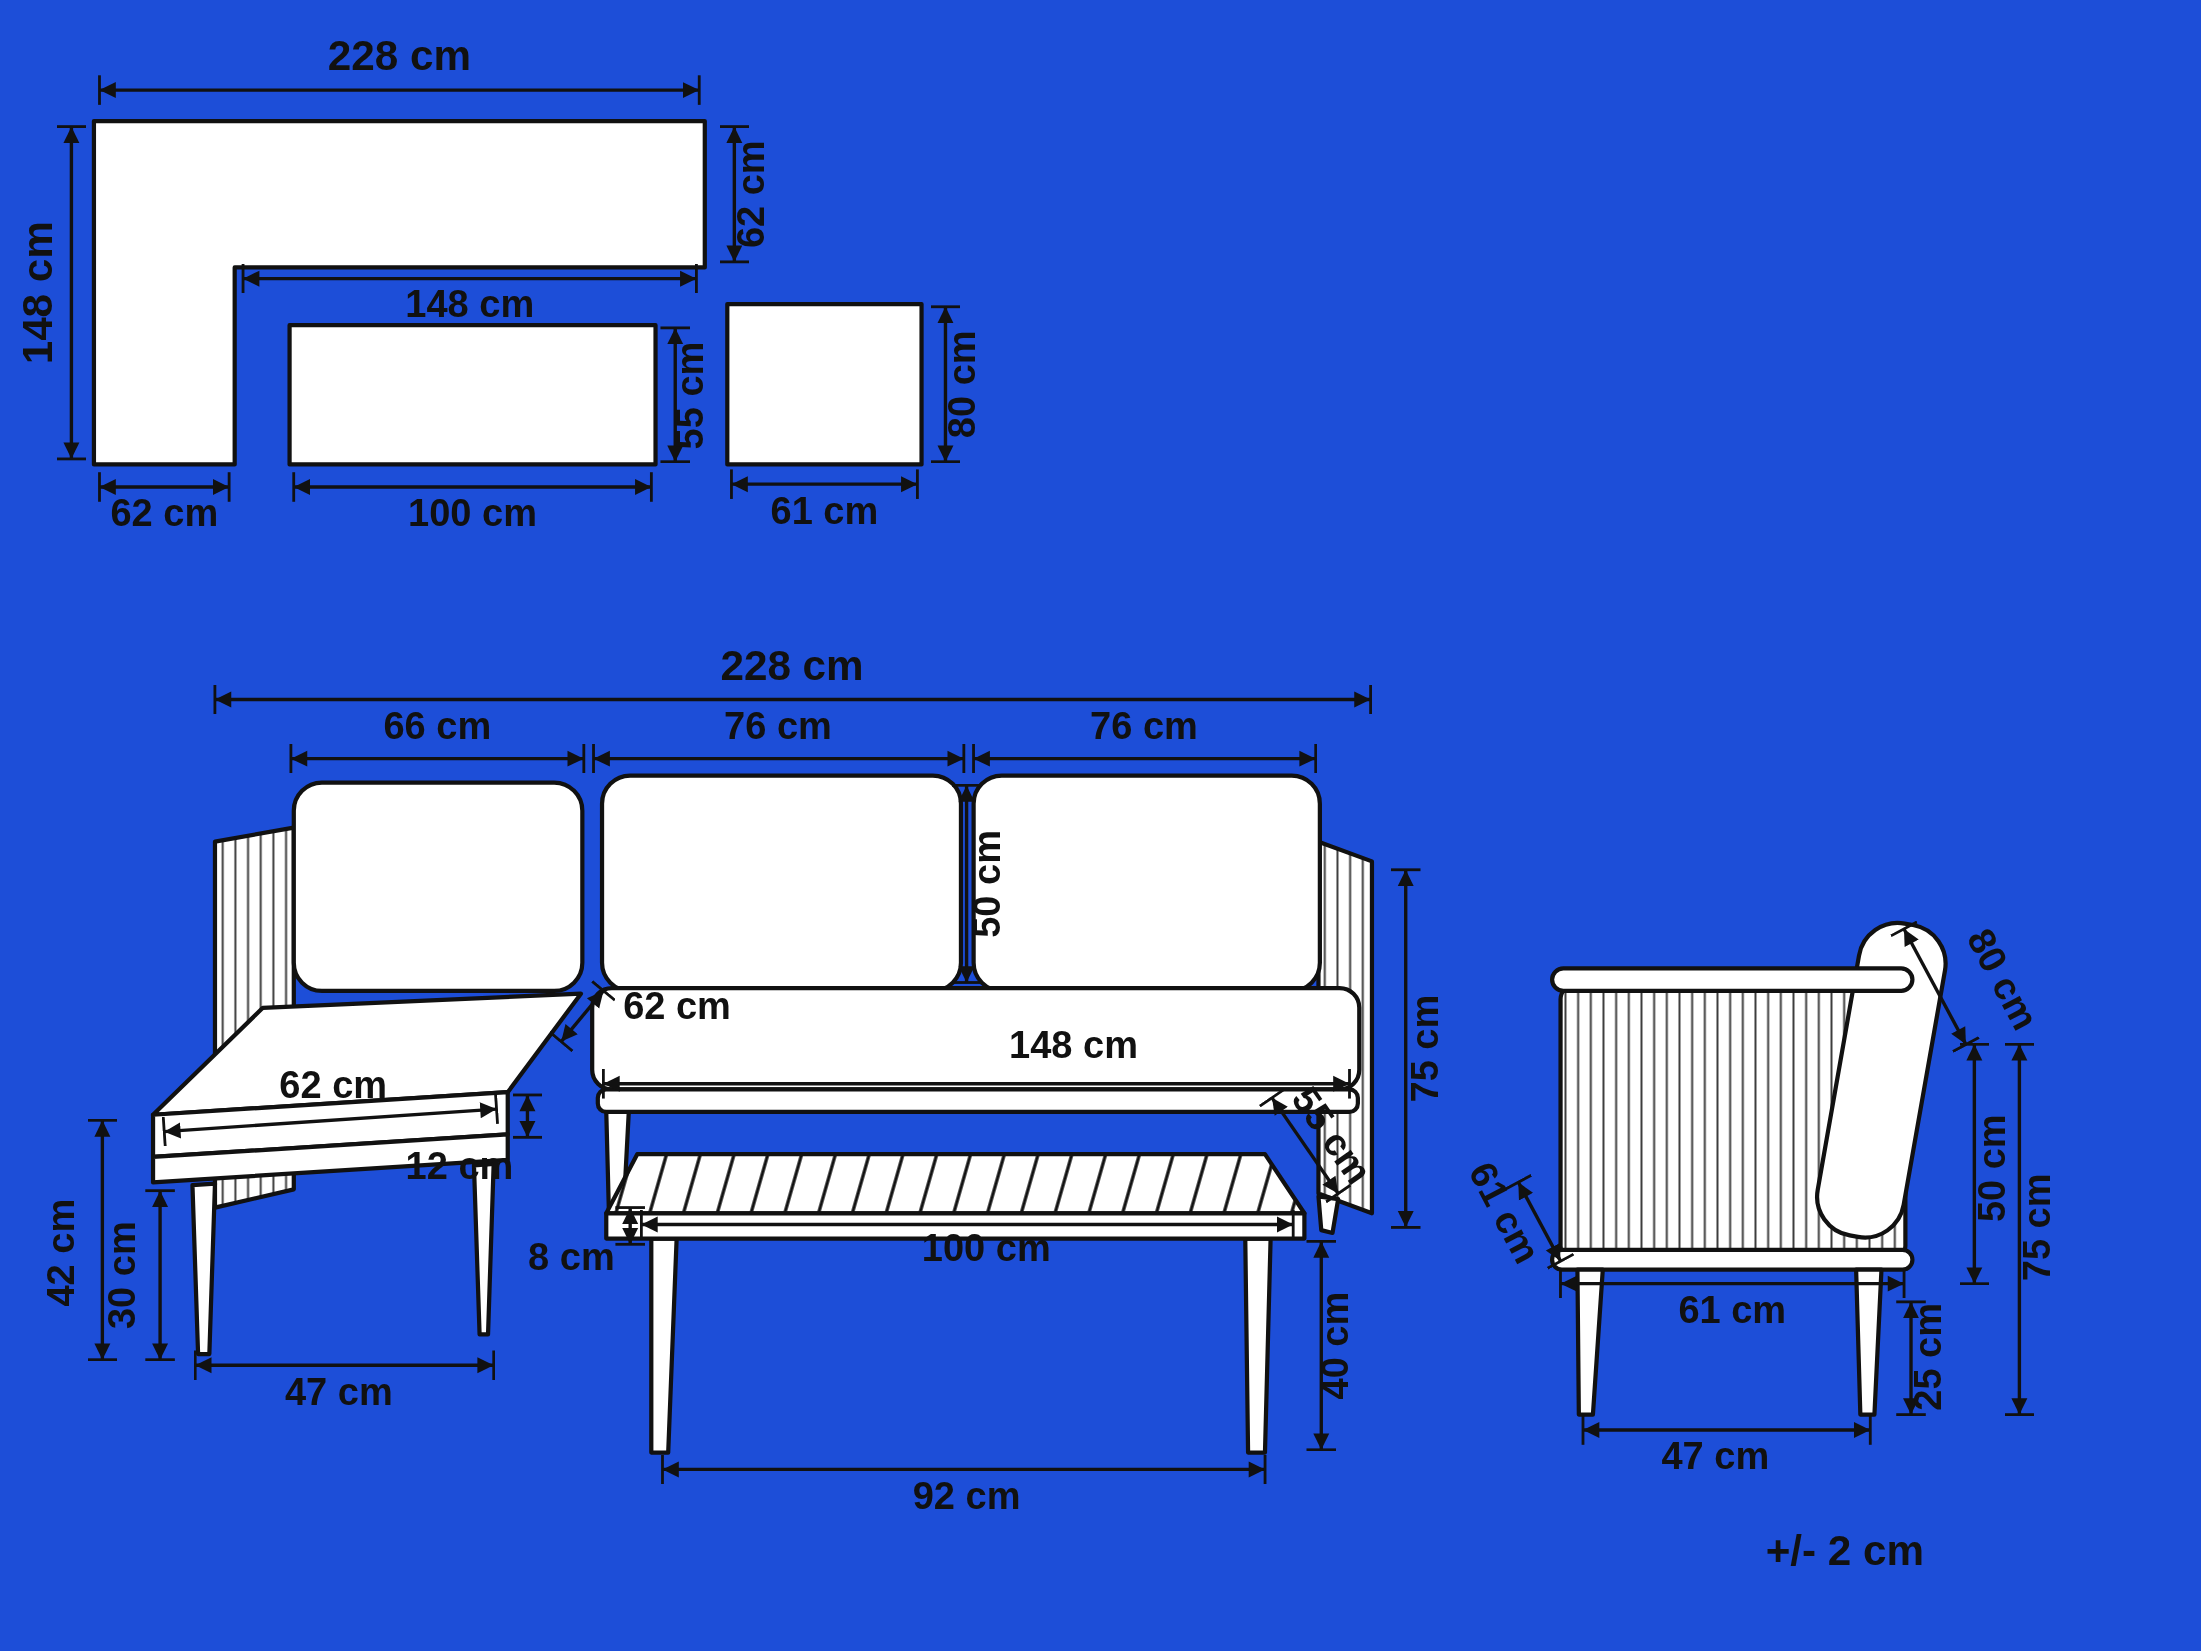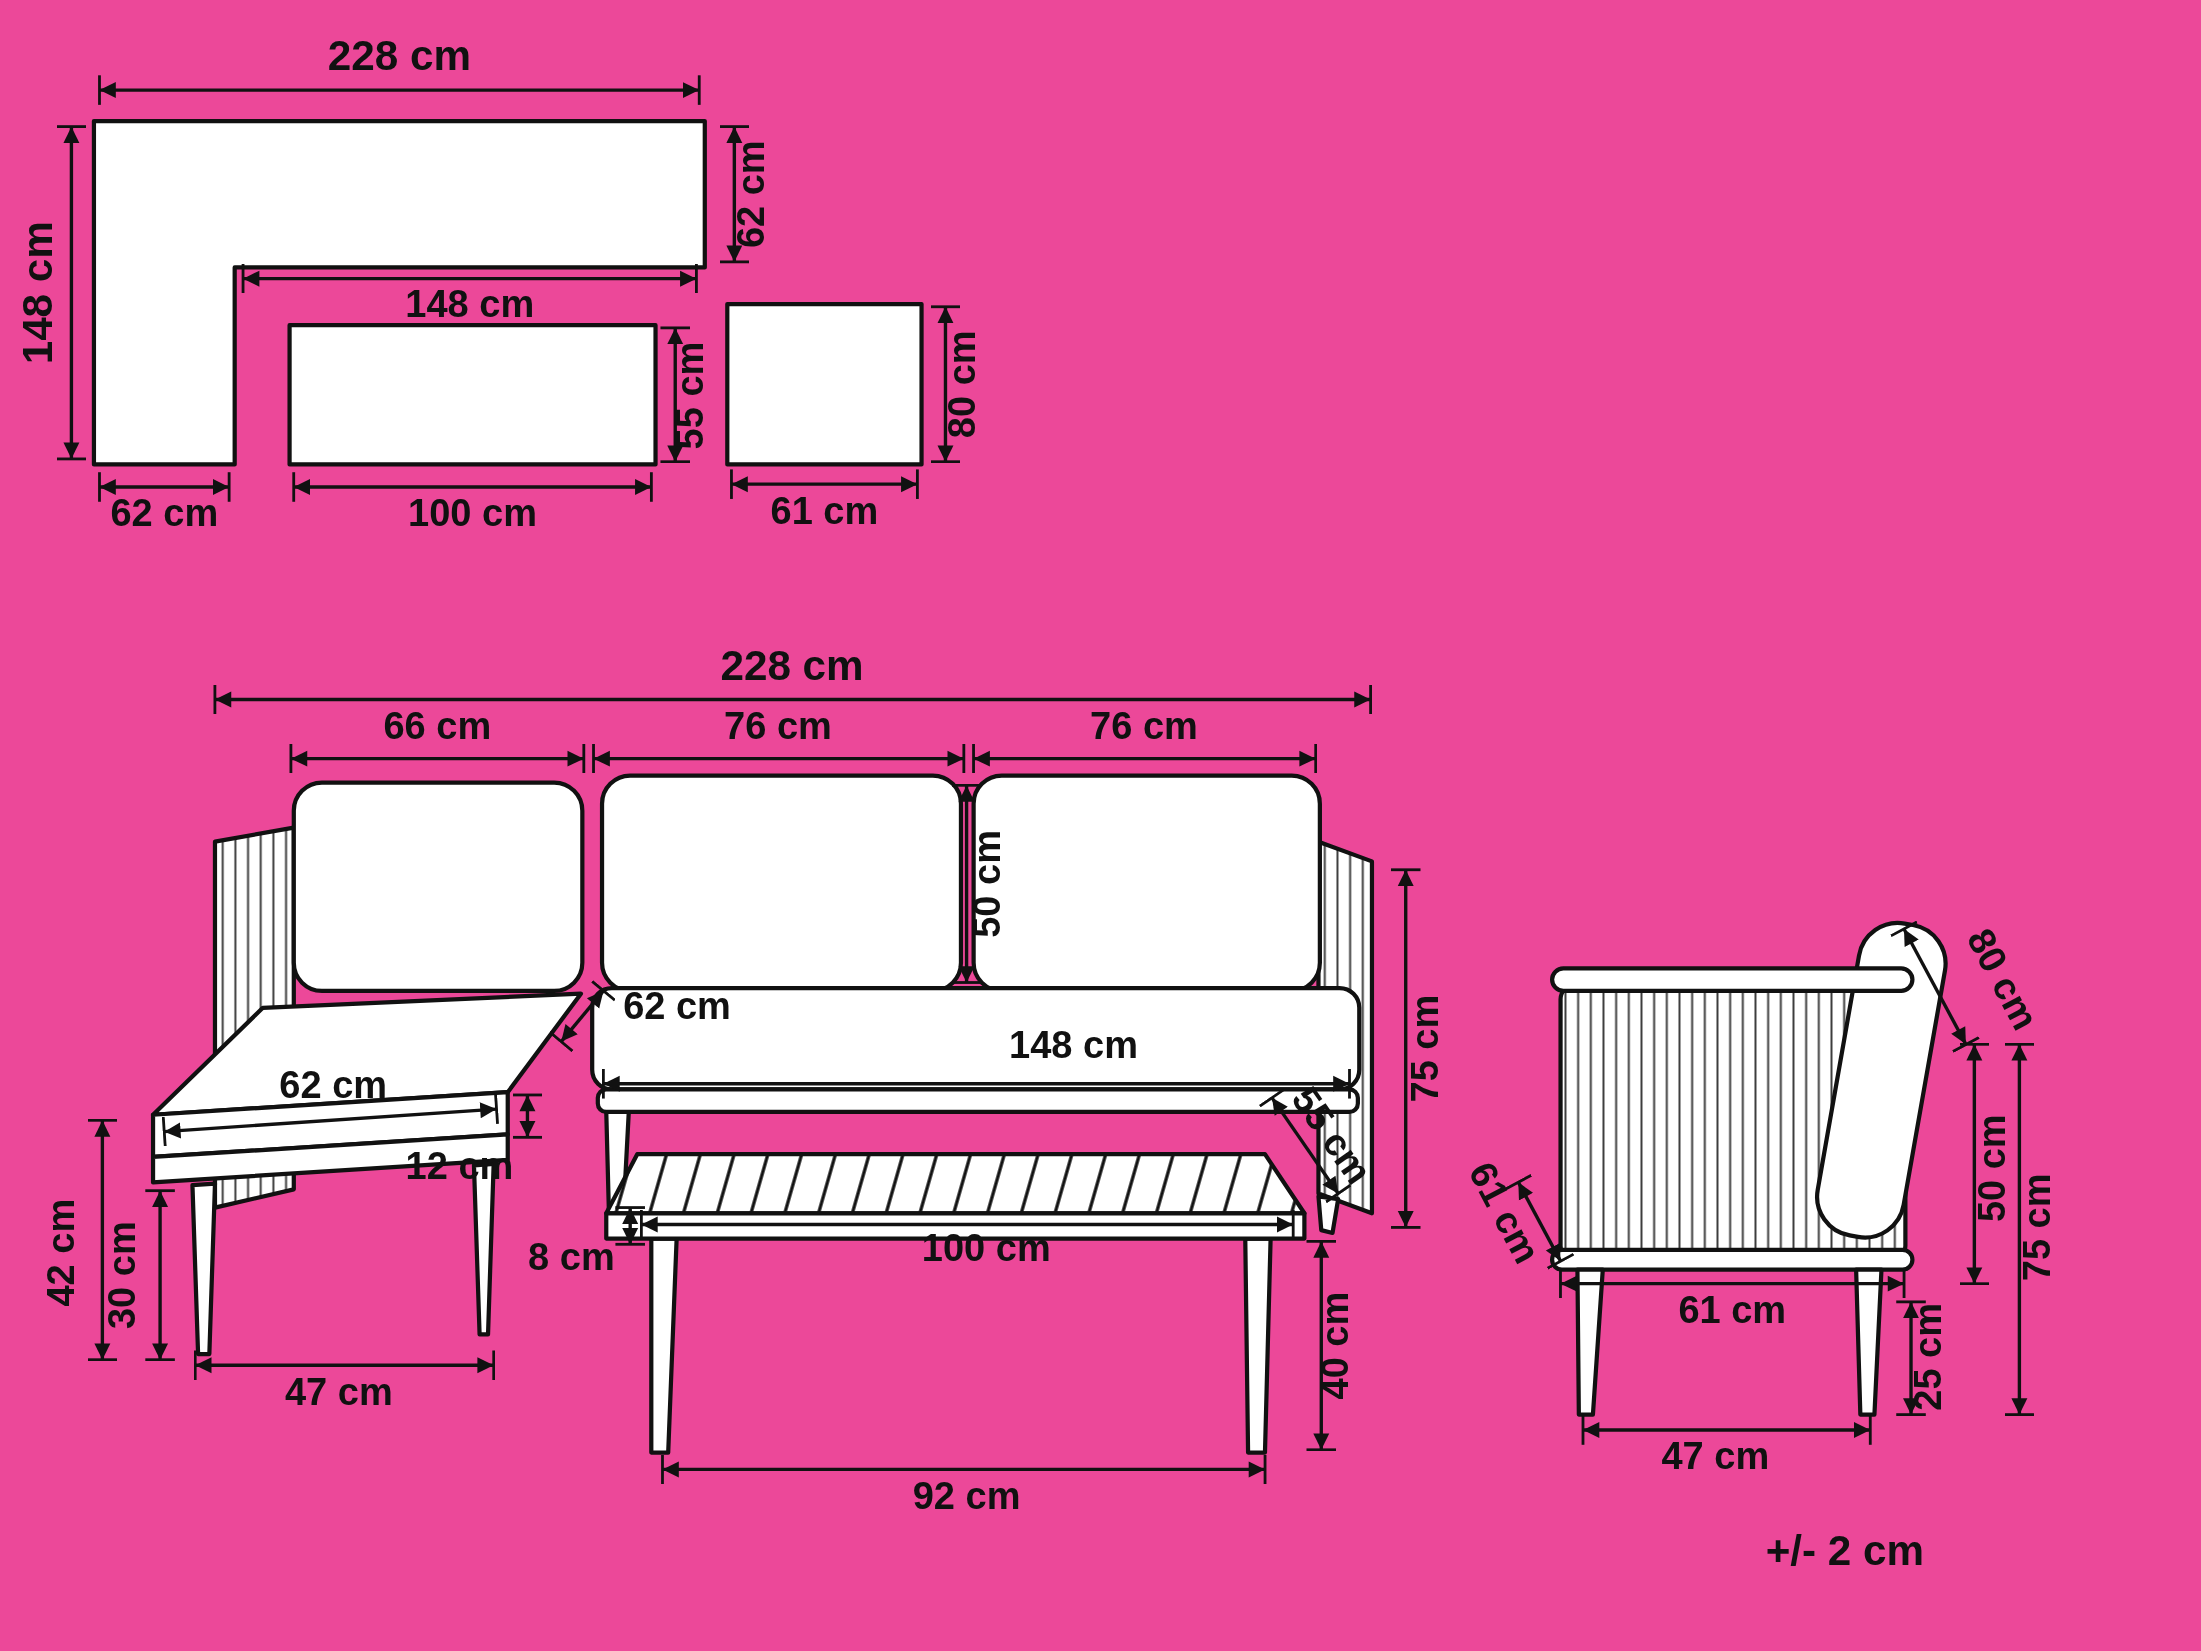--- a/index.html
+++ b/index.html
@@ -1,16 +1,16 @@
 <!DOCTYPE html>
 <html style="font-size:13.8px"><head>
 <meta charset="utf-8">
 <style>
   html,body{margin:0;padding:0;background:#ffffff;}
-  .page{width:2202px;height:1651px;background:#ec4899;}
+  .page{width:2202px;height:1651px;background:#1d4ed8;}
   svg{display:block;width:2202px;height:1651px;}
   .outline{fill:#ffffff;stroke:#111111;stroke-width:3;stroke-linejoin:round;}
   .dim{stroke:#111111;stroke-width:2.4;fill:none;}
   .lbl{font-family:"Liberation Sans",sans-serif;font-weight:bold;font-size:27px;fill:#111111;}
   .lbl-big{font-size:30px;}
 </style>
 </head>
 <body>
 
 <div class="page">

